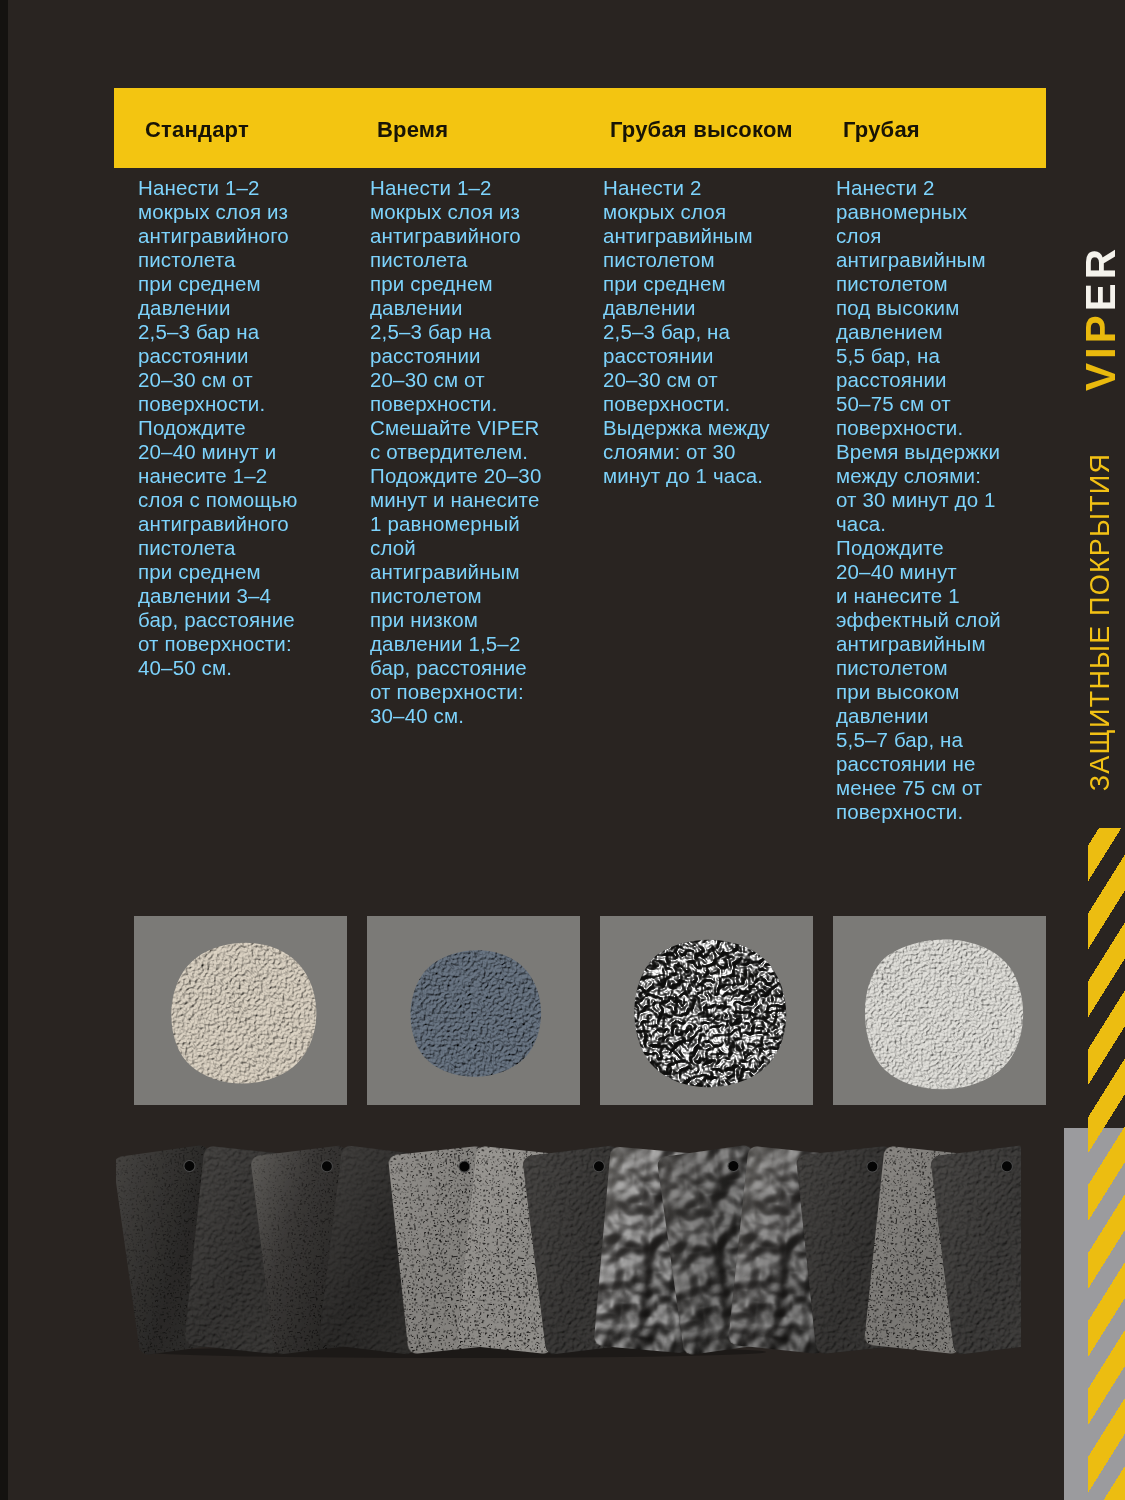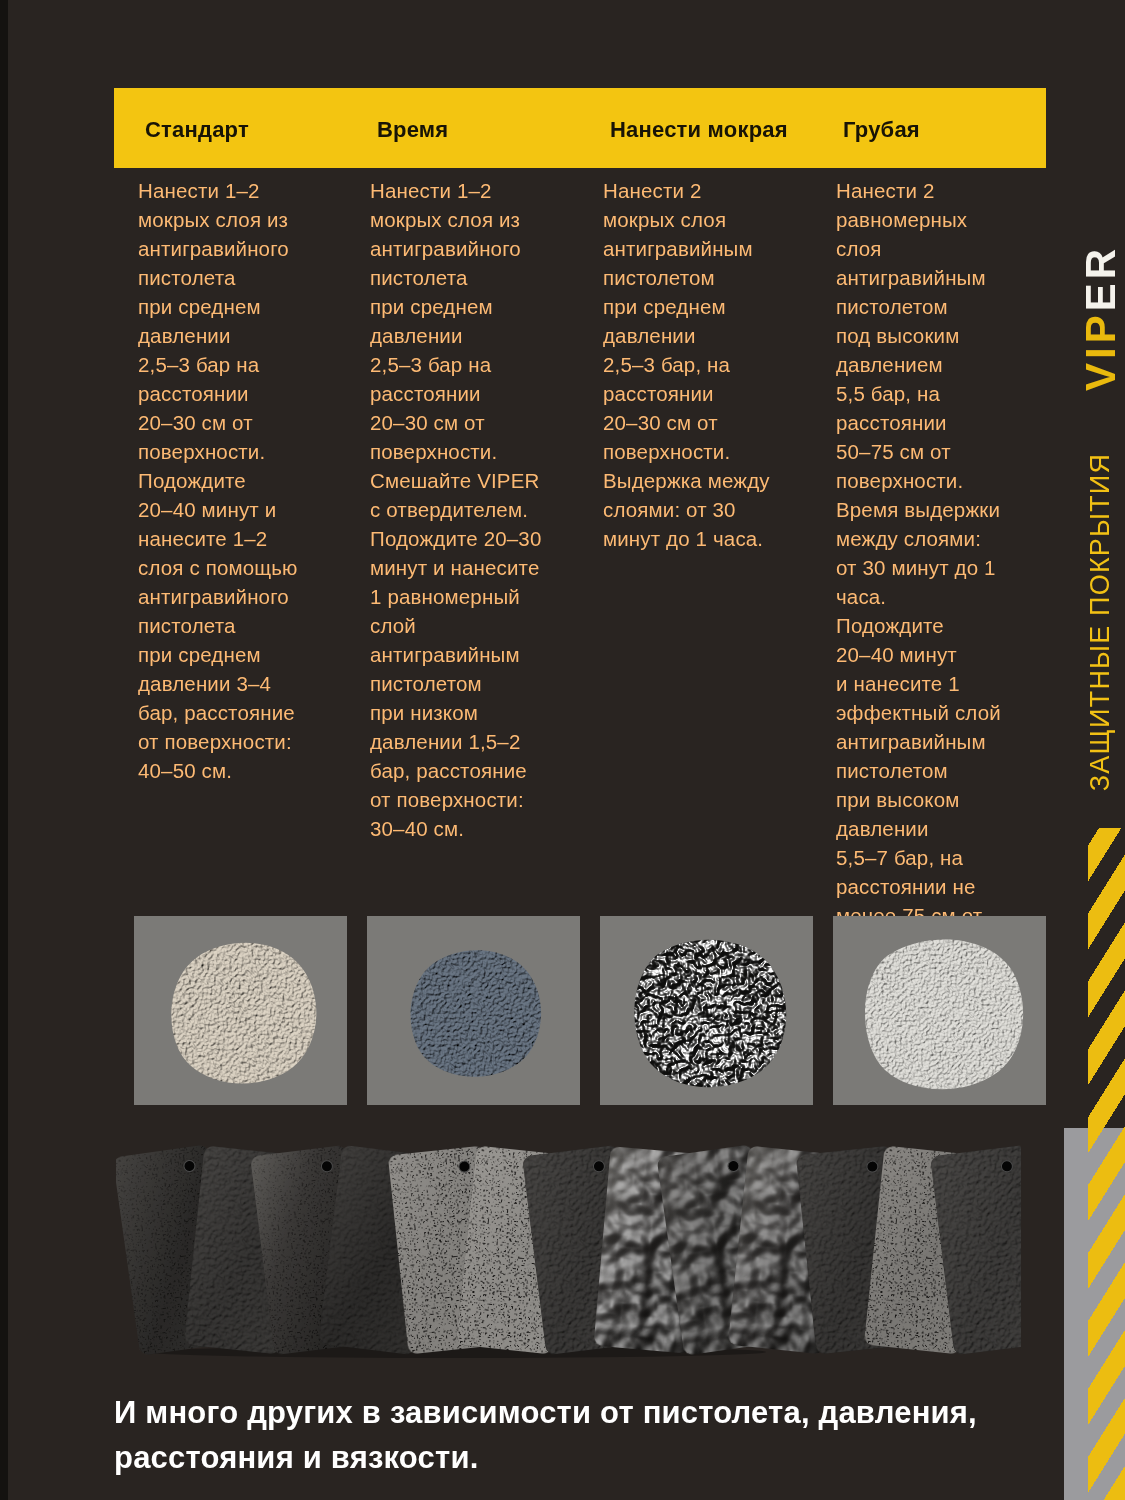--- a/index.html
+++ b/index.html
@@ -15,21 +15,21 @@
     background:#f3c511;
   }
   .hdr {
     position:absolute; top:50%; transform:translateY(-44%);
     font-size:22px; font-weight:700; color:#181406; letter-spacing:0.2px;
     white-space:nowrap;
   }
   
   .col {
     position:absolute; top:176px; width:228px;
-    color:#fdba74; font-size:20.5px; line-height:29px;
+    color:#7dd3fc; font-size:20.5px; line-height:24px;
     white-space:pre-line; letter-spacing:0.15px;
   }
   
   .swatch {
     position:absolute; top:916px; width:213px; height:189px;
     background:#7b7a77;
   }
   .swatch svg { display:block; width:213px; height:189px; }
   
   .plates { position:absolute; left:108px; top:1132px; }
@@ -61,21 +61,21 @@
   }
 </style>
 </head>
 <body>
 
 <div class="page">
 
   <div class="header-bar">
     <span class="hdr" style="left:31px">Стандарт</span>
     <span class="hdr" style="left:263px">Время</span>
-    <span class="hdr" style="left:496px">Нанести мокрая</span>
+    <span class="hdr" style="left:496px">Грубая высоком</span>
     <span class="hdr" style="left:729px">Грубая</span>
   </div>
 
   <div class="col" style="left:130px">Нанести 1–2
 мокрых слоя из
 антигравийного
 пистолета
 при среднем
 давлении
 2,5–3 бар на
@@ -308,22 +308,20 @@
       <rect x="-48" y="-100" width="96" height="200" rx="9" filter="url(#fDot)" opacity="0.5"></rect>
       <circle cx="27" cy="-81" r="5.5" fill="#050505" stroke="#4a4a4a" stroke-width="1"></circle>
     </g>
     <g transform="translate(874,118) rotate(-7)">
       <rect x="-48" y="-100" width="96" height="200" rx="9" fill="url(#gMatte)"></rect>
       <rect x="-48" y="-100" width="96" height="200" rx="9" filter="url(#fRough)" opacity="0.6"></rect>
       <circle cx="27" cy="-81" r="5.5" fill="#050505" stroke="#4a4a4a" stroke-width="1"></circle>
     </g>
   </svg>
 
-  <div class="footer-note">И много других в зависимости от пистолета, давления,
-расстояния и вязкости.</div>
 
   <div class="brand"><span class="vip">VIP</span><span class="er">ER</span></div>
   <div class="rail-label">ЗАЩИТНЫЕ ПОКРЫТИЯ</div>
 
   <svg class="asphalt" width="69" height="372" viewBox="0 0 69 372">
     <defs>
       <filter id="fAsph" x="0" y="0" width="100%" height="100%">
         <feTurbulence type="fractalNoise" baseFrequency="0.09" numOctaves="3" seed="11" result="n"></feTurbulence>
         <feColorMatrix in="n" type="matrix" values="0 0 0 0 0.33  0 0 0 0 0.33  0 0 0 0 0.34  3 3 3 -2.2 0"></feColorMatrix>
       </filter>

